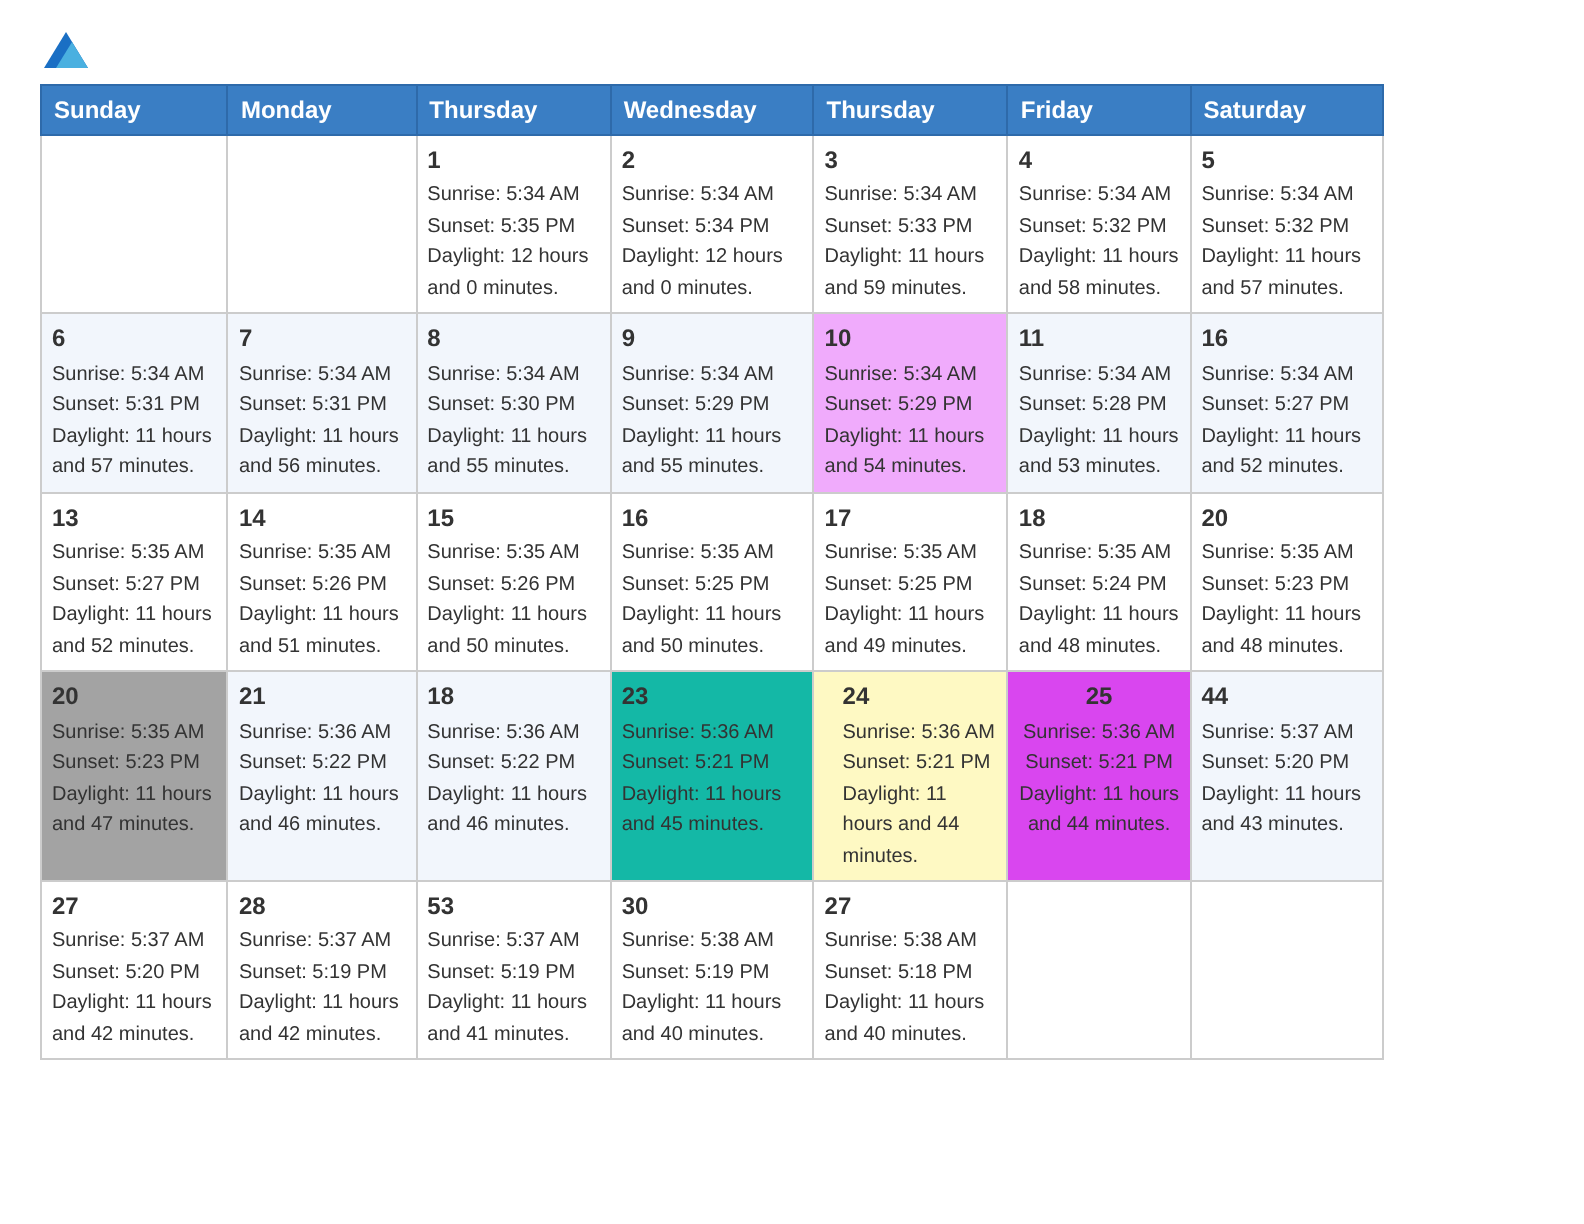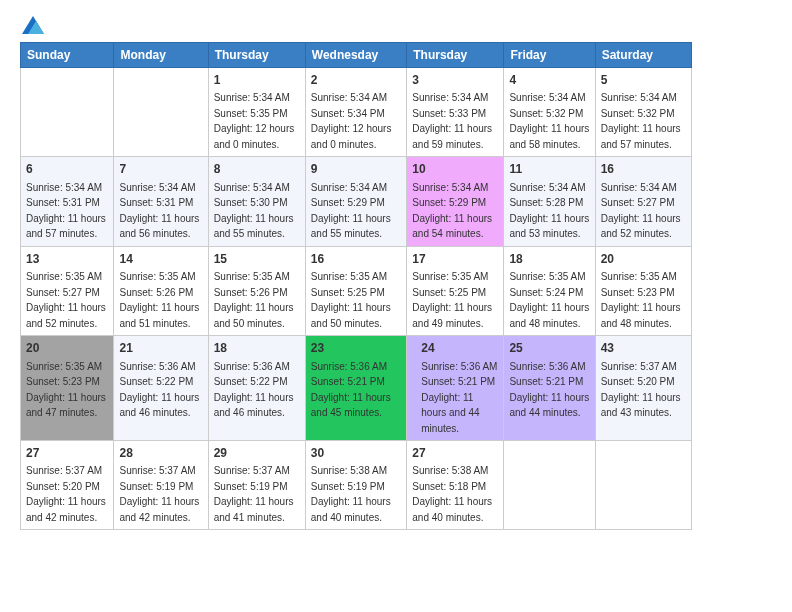--- a/index.html
+++ b/index.html
@@ -207,41 +207,41 @@
         <tr>
           <td style="background: #a3a3a3;"><span class="day-number">20</span><span class="day-info" style="white-space: pre-line;">Sunrise: 5:35 AM
 Sunset: 5:23 PM
 Daylight: 11 hours and 47 minutes.</span></td>
           <td style="background: rgb(242, 246, 252);"><span class="day-number">21</span><span class="day-info" style="white-space: pre-line;">Sunrise: 5:36 AM
 Sunset: 5:22 PM
 Daylight: 11 hours and 46 minutes.</span></td>
           <td style="background: rgb(242, 246, 252);"><span class="day-number">18</span><span class="day-info" style="white-space: pre-line;">Sunrise: 5:36 AM
 Sunset: 5:22 PM
 Daylight: 11 hours and 46 minutes.</span></td>
-          <td style="background: #22c55e;"><span class="day-number">23</span><span class="day-info" style="white-space: pre-line;">Sunrise: 5:36 AM
+          <td style="background: #14b8a6;"><span class="day-number">23</span><span class="day-info" style="white-space: pre-line;">Sunrise: 5:36 AM
 Sunset: 5:21 PM
 Daylight: 11 hours and 45 minutes.</span></td>
-          <td style="background: #c4b5fd; padding-left: 14px;"><span class="day-number">24</span><span class="day-info" style="white-space: pre-line;">Sunrise: 5:36 AM
+          <td style="background: #fef9c3; padding-left: 14px;"><span class="day-number">24</span><span class="day-info" style="white-space: pre-line;">Sunrise: 5:36 AM
 Sunset: 5:21 PM
 Daylight: 11 hours and 44 minutes.</span></td>
-          <td style="background: #c4b5fd;"><span class="day-number">25</span><span class="day-info" style="white-space: pre-line;">Sunrise: 5:36 AM
+          <td style="background: #d946ef; text-align: center;"><span class="day-number">25</span><span class="day-info" style="white-space: pre-line;">Sunrise: 5:36 AM
 Sunset: 5:21 PM
 Daylight: 11 hours and 44 minutes.</span></td>
-          <td style="background: rgb(242, 246, 252);"><span class="day-number">43</span><span class="day-info" style="white-space: pre-line;">Sunrise: 5:37 AM
+          <td style="background: rgb(242, 246, 252);"><span class="day-number">44</span><span class="day-info" style="white-space: pre-line;">Sunrise: 5:37 AM
 Sunset: 5:20 PM
 Daylight: 11 hours and 43 minutes.</span></td>
         </tr>
         <tr>
           <td><span class="day-number">27</span><span class="day-info" style="white-space: pre-line;">Sunrise: 5:37 AM
 Sunset: 5:20 PM
 Daylight: 11 hours and 42 minutes.</span></td>
           <td><span class="day-number">28</span><span class="day-info" style="white-space: pre-line;">Sunrise: 5:37 AM
 Sunset: 5:19 PM
 Daylight: 11 hours and 42 minutes.</span></td>
-          <td><span class="day-number">29</span><span class="day-info" style="white-space: pre-line;">Sunrise: 5:37 AM
+          <td><span class="day-number">53</span><span class="day-info" style="white-space: pre-line;">Sunrise: 5:37 AM
 Sunset: 5:19 PM
 Daylight: 11 hours and 41 minutes.</span></td>
           <td><span class="day-number">30</span><span class="day-info" style="white-space: pre-line;">Sunrise: 5:38 AM
 Sunset: 5:19 PM
 Daylight: 11 hours and 40 minutes.</span></td>
           <td><span class="day-number">27</span><span class="day-info" style="white-space: pre-line;">Sunrise: 5:38 AM
 Sunset: 5:18 PM
 Daylight: 11 hours and 40 minutes.</span></td>
           <td class="empty-cell"></td>
           <td class="empty-cell"></td>

